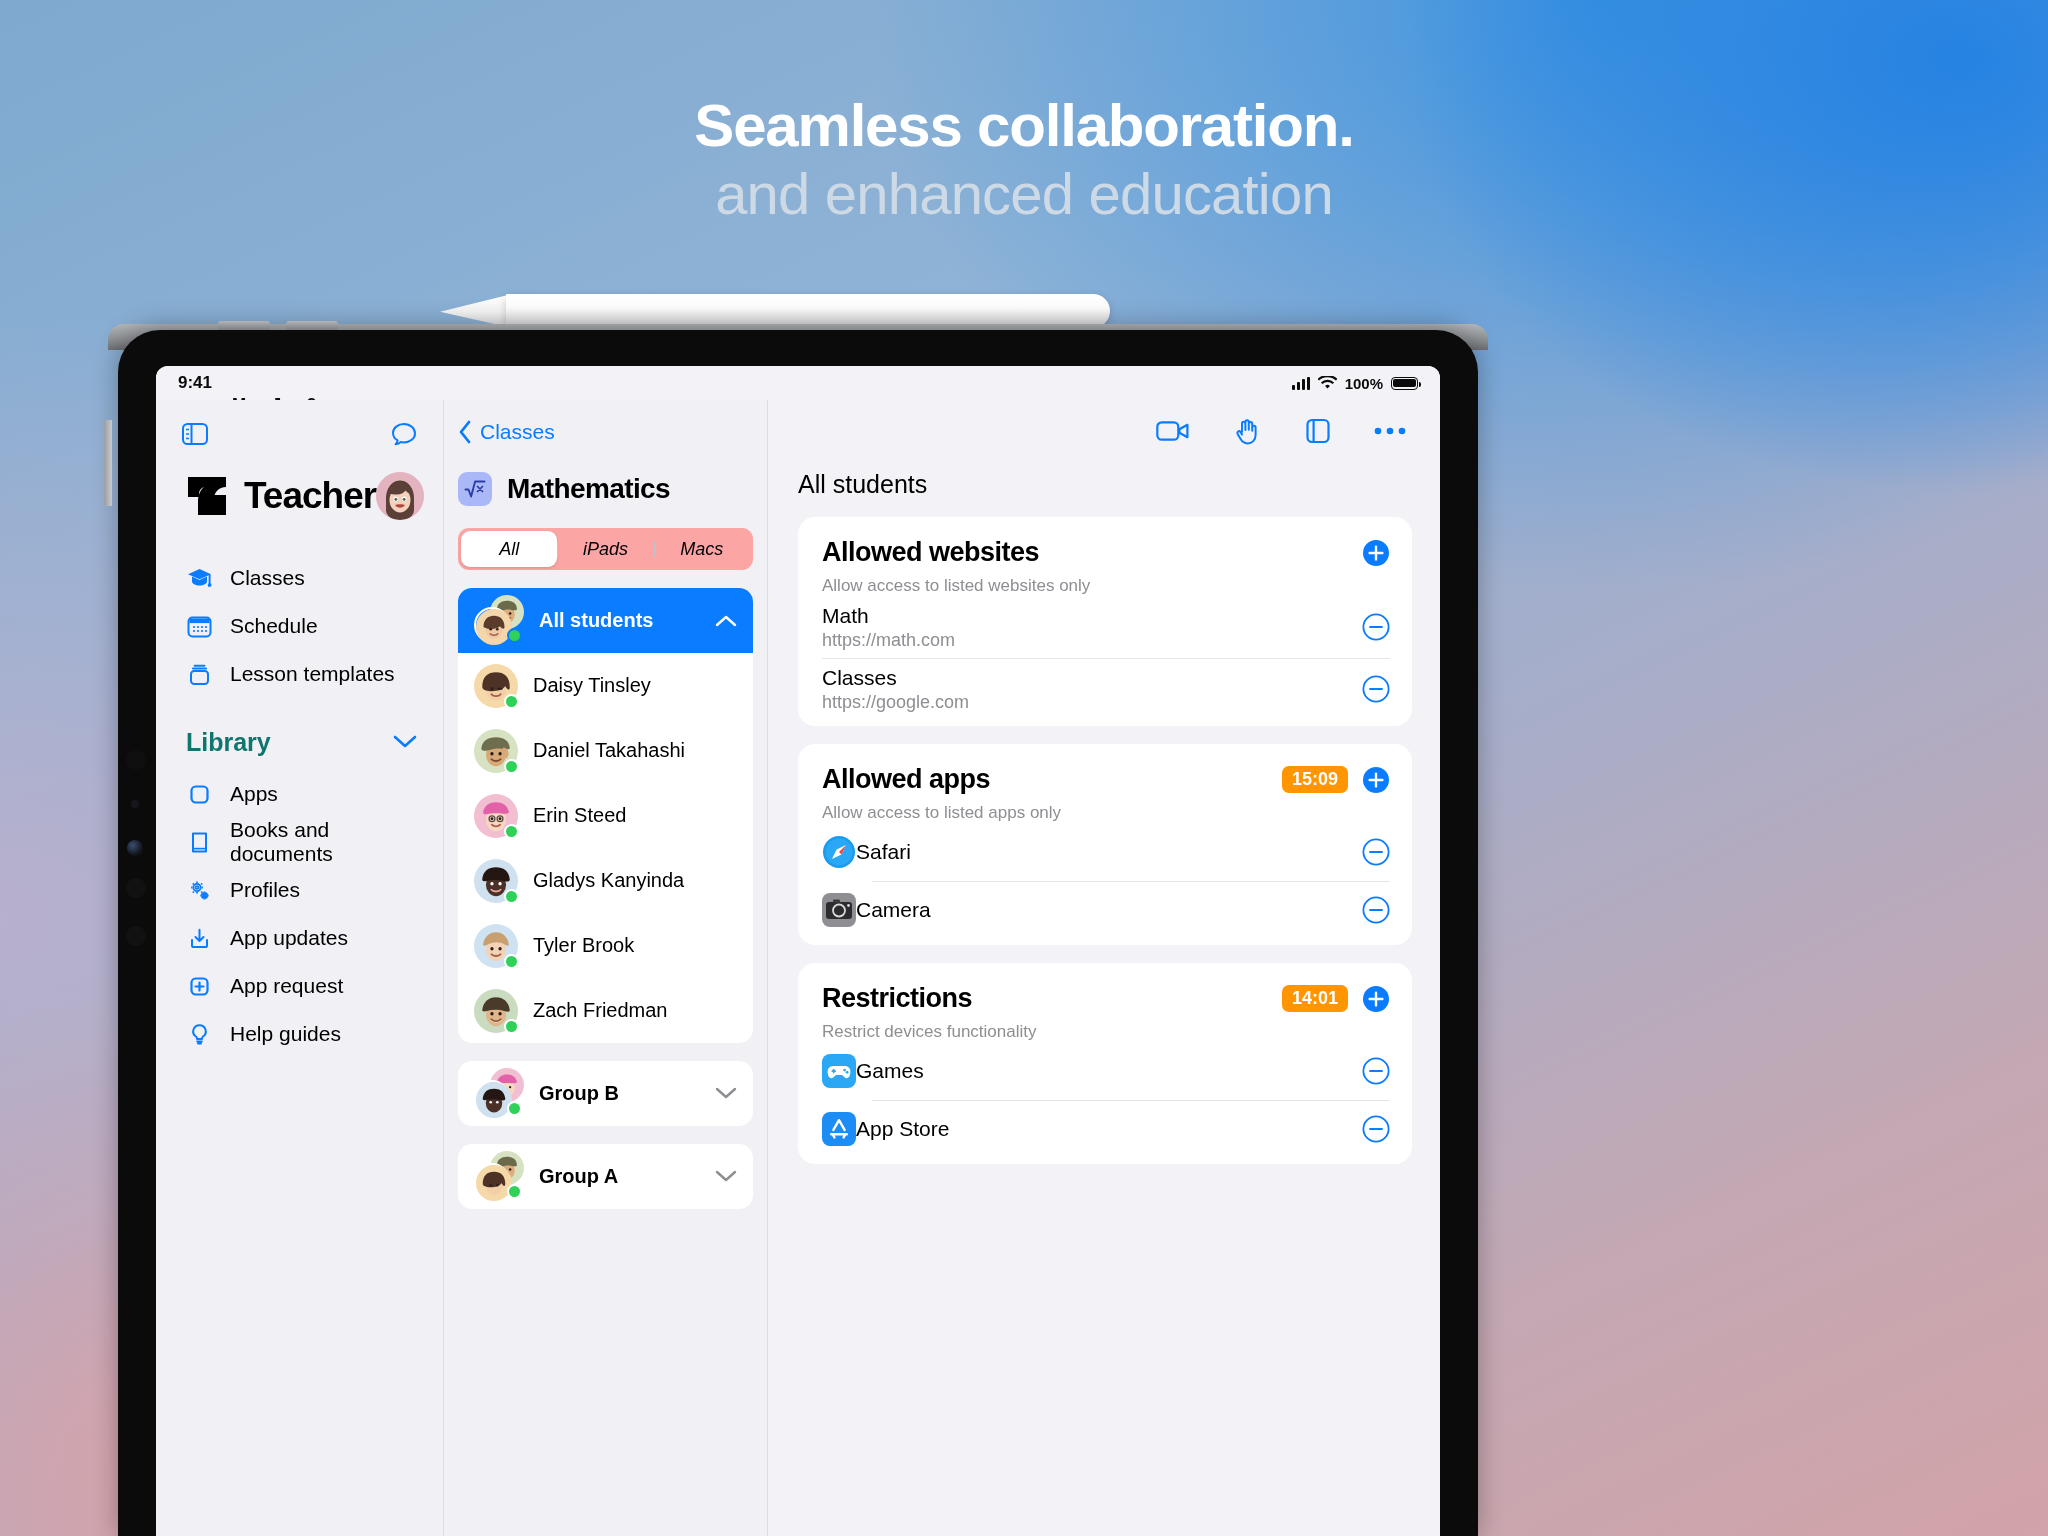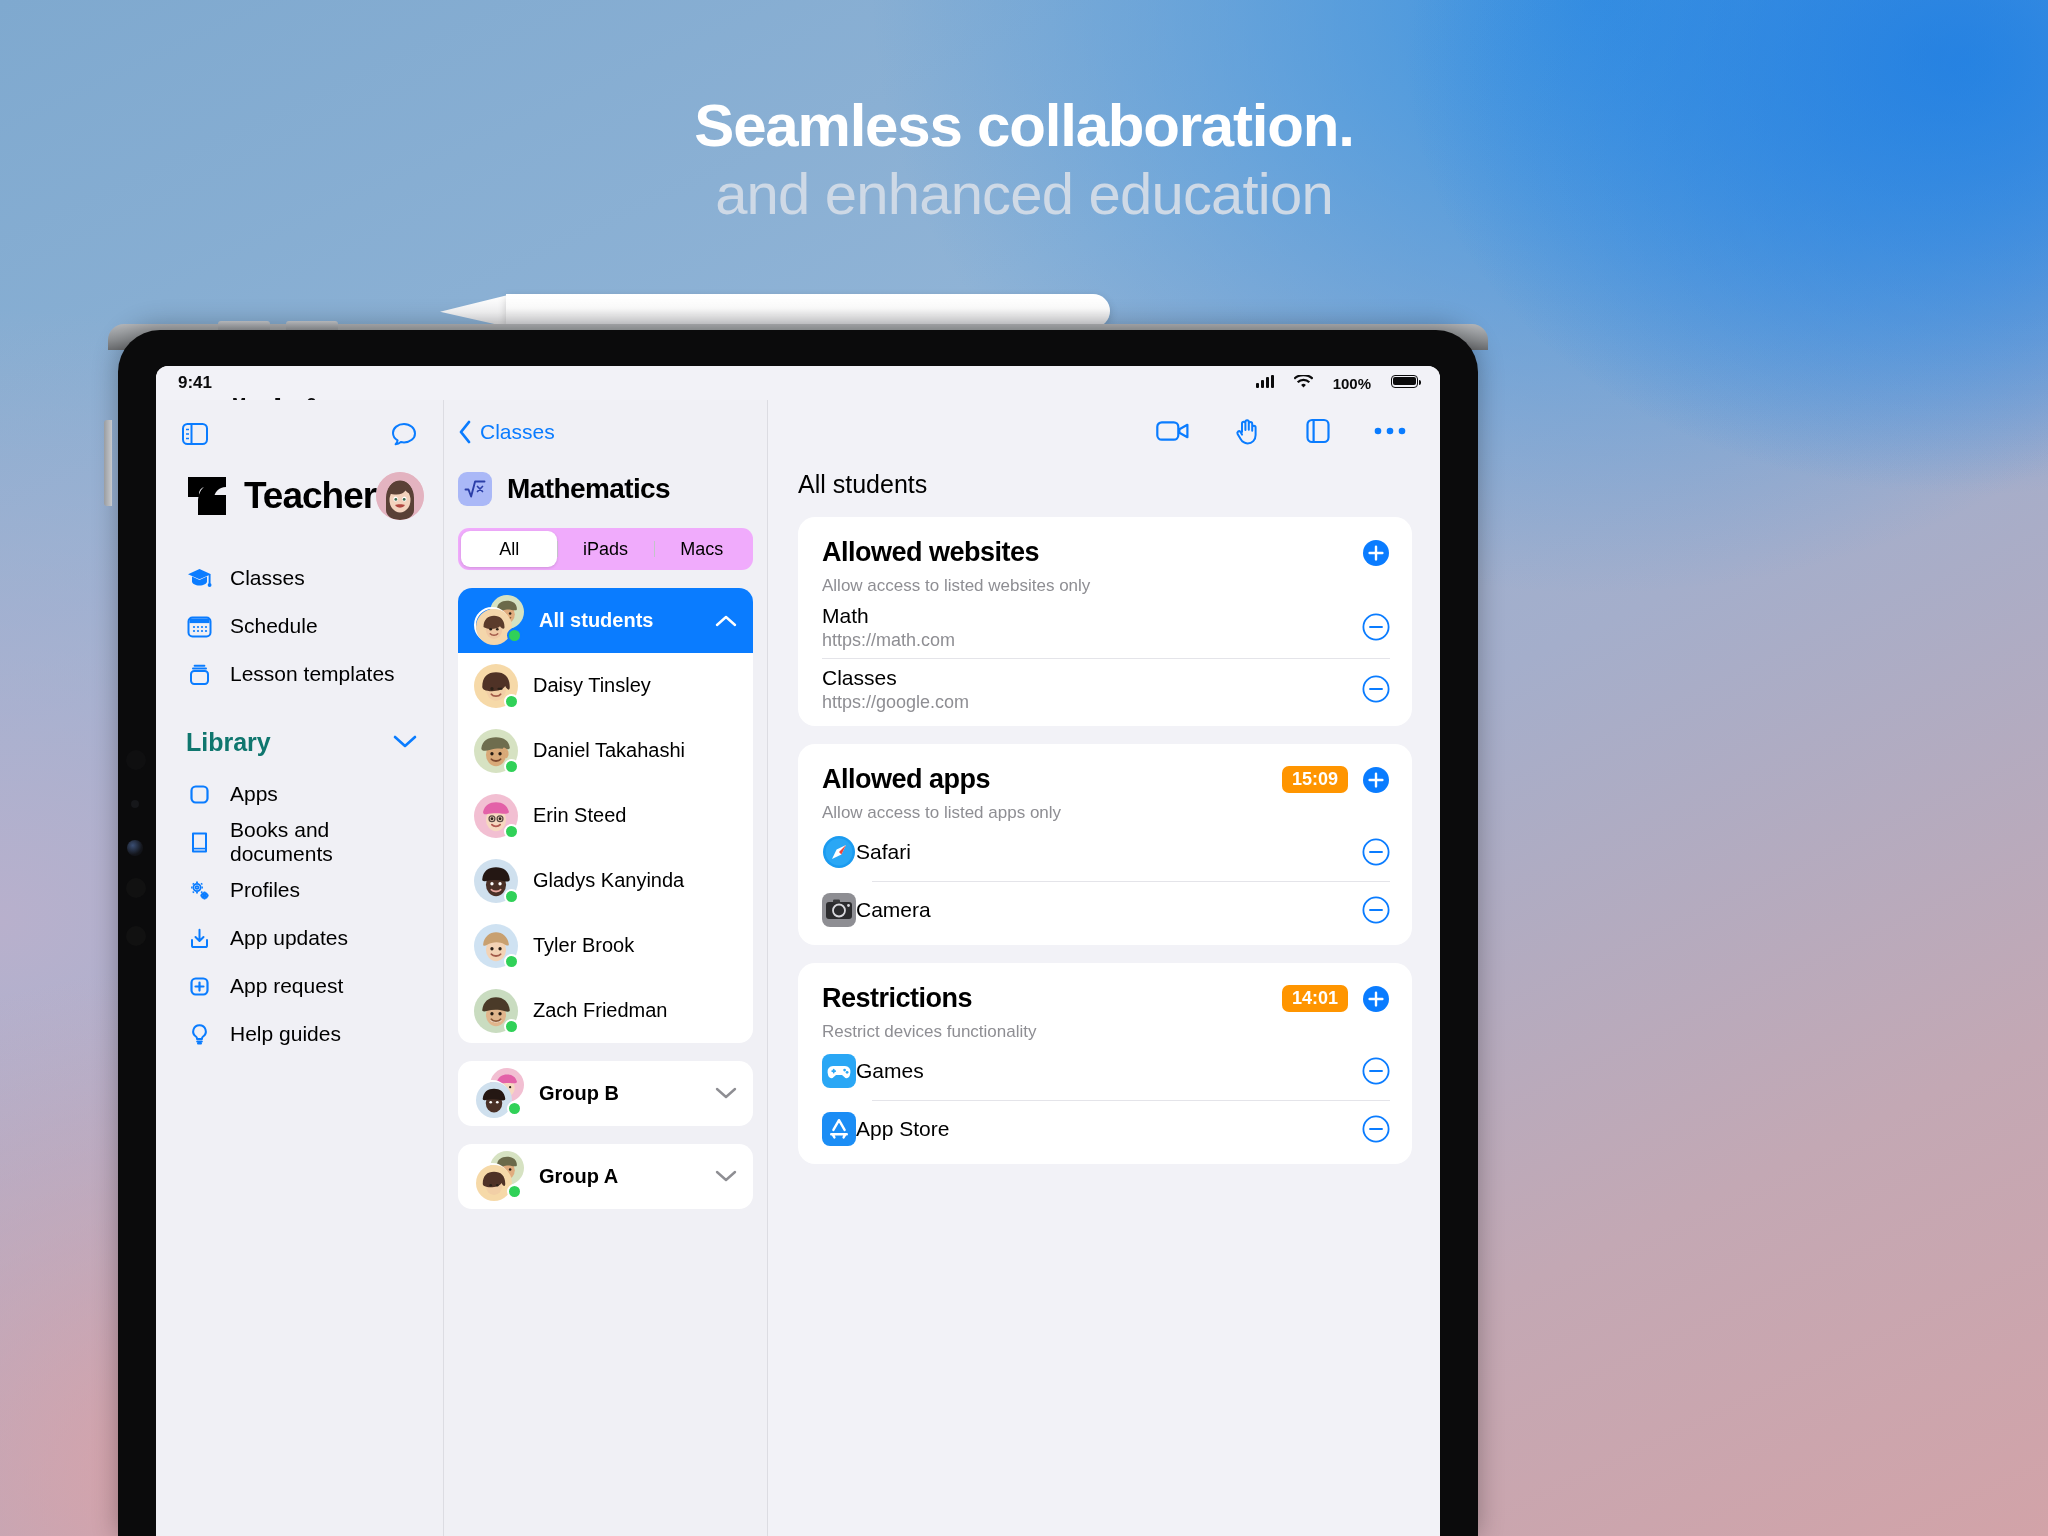--- a/index.html
+++ b/index.html
@@ -97,21 +97,21 @@
   }
 
   
   #statusbar {
     height: 34px; flex: 0 0 34px; display: flex; align-items: center;
     padding: 0 22px 0 22px; font-size: 17px; font-weight: 600; color: #0b0b0c;
     background: #f2f2f7;
   }
   #statusbar .time { margin-right: 20px; text-align: center; }
   #statusbar .date { font-weight: 600; margin-top: 43px; }
-  #statusbar .right { margin-left: auto; display: flex; gap: 20px; }
+  #statusbar .right { margin-left: auto; display: flex; align-items: center; gap: 8px; }
   .bars { display: flex; align-items: flex-end; gap: 2px; height: 13px; }
   .bars i { width: 3px; background: #0b0b0c; border-radius: 1px; display: block; }
   .bars i:nth-child(1){ height: 5px; } .bars i:nth-child(2){ height: 8px; }
   .bars i:nth-child(3){ height: 11px; } .bars i:nth-child(4){ height: 13px; }
   .batt { width: 27px; height: 13px; border: 1.6px solid #0b0b0c; border-radius: 4px;
           position: relative; }
   .batt::before { content:""; position:absolute; left:1.4px; top:1.4px; bottom:1.4px; right:1.4px;
                   background:#0b0b0c; border-radius:2px; }
   .batt::after { content:""; position:absolute; right:-4px; top:4px; width:2.4px; height:5px;
                  background:#0b0b0c; border-radius: 0 2px 2px 0; }
@@ -163,22 +163,22 @@
     font-size: 21px; padding: 20px 0 0 14px; cursor: pointer;
   }
   .mp-title { display: flex; align-items: center; gap: 15px; padding: 28px 0 0 14px; }
   .mp-title .sq {
     width: 34px; height: 34px; border-radius: 9px; background: #aab8f7;
     display: flex; align-items: center; justify-content: center; flex: 0 0 34px;
   }
   .mp-title .tx { font-size: 28px; font-weight: 700; letter-spacing: -0.6px; color:#000; }
 
   .seg {
-    margin: 22px 14px 0 14px; height: 42px; background: #f0abfc; border-radius: 11px;
-    display: flex; padding: 3px; position: relative;
+    margin: 22px 14px 0 14px; height: 42px; background: #fca5a5; border-radius: 11px;
+    display: flex; padding: 3px; position: relative; font-style: italic;
   }
   .seg .s {
     flex: 1; display: flex; align-items: center; justify-content: center;
     font-size: 18px; color: #000; border-radius: 9px; cursor: pointer; position: relative;
   }
   .seg .s.active { background: #fff; box-shadow: 0 1px 3px rgba(0,0,0,.14); font-weight: 500; }
   .seg .s + .s:not(.active)::before {
     content: ""; position: absolute; left: 0; top: 10px; bottom: 10px; width: 1px; background: #c3c3c9;
   }
 

